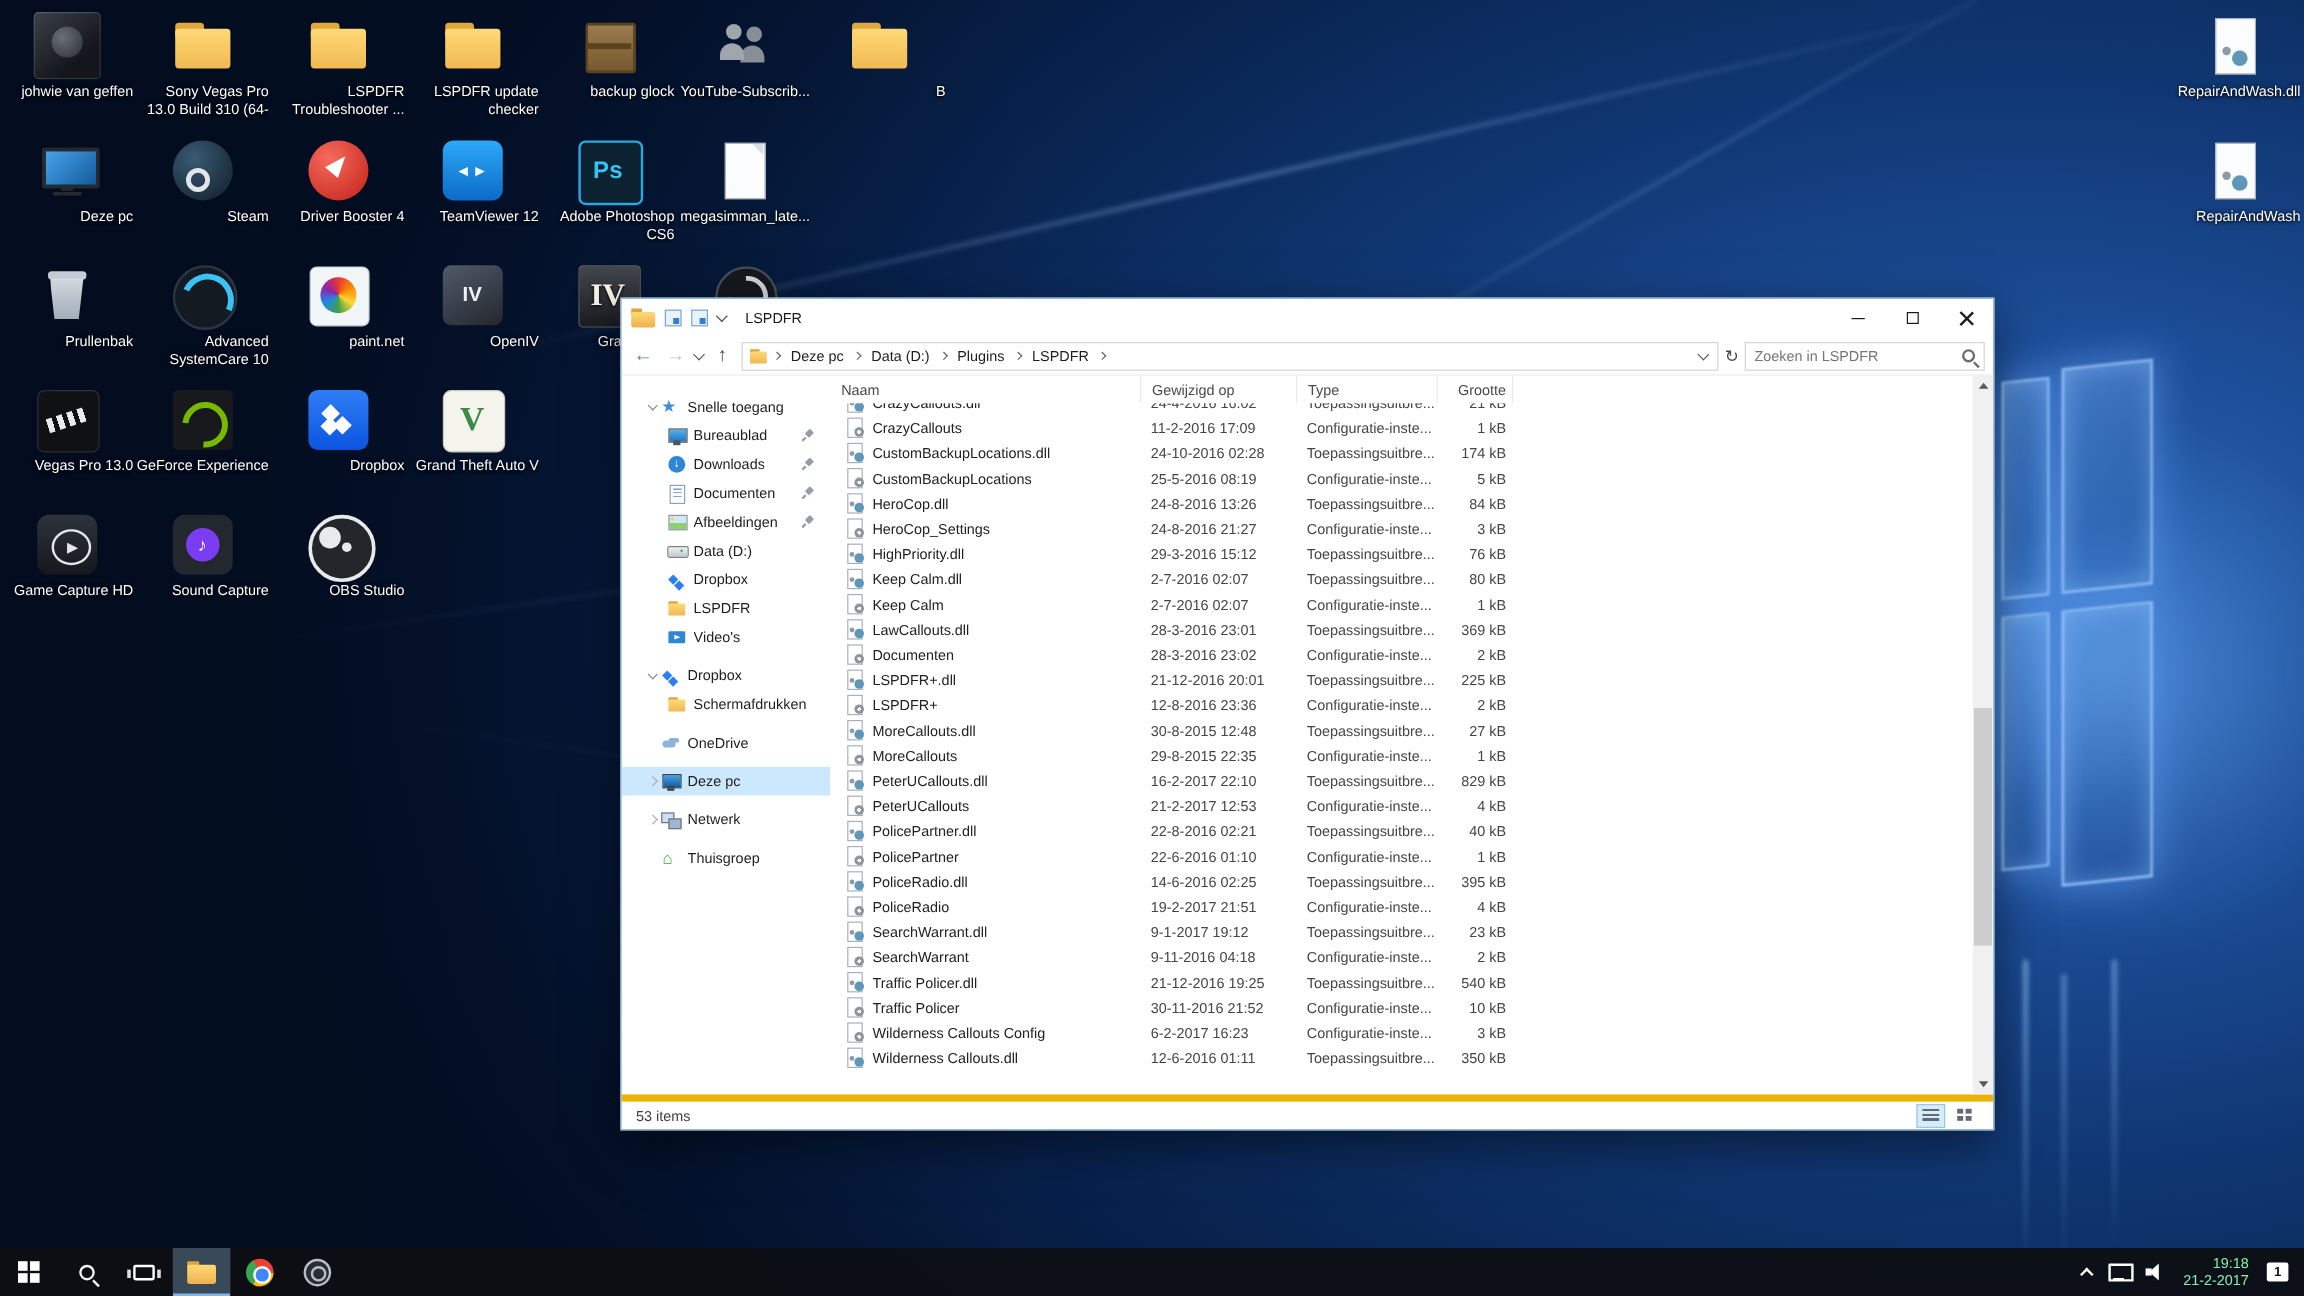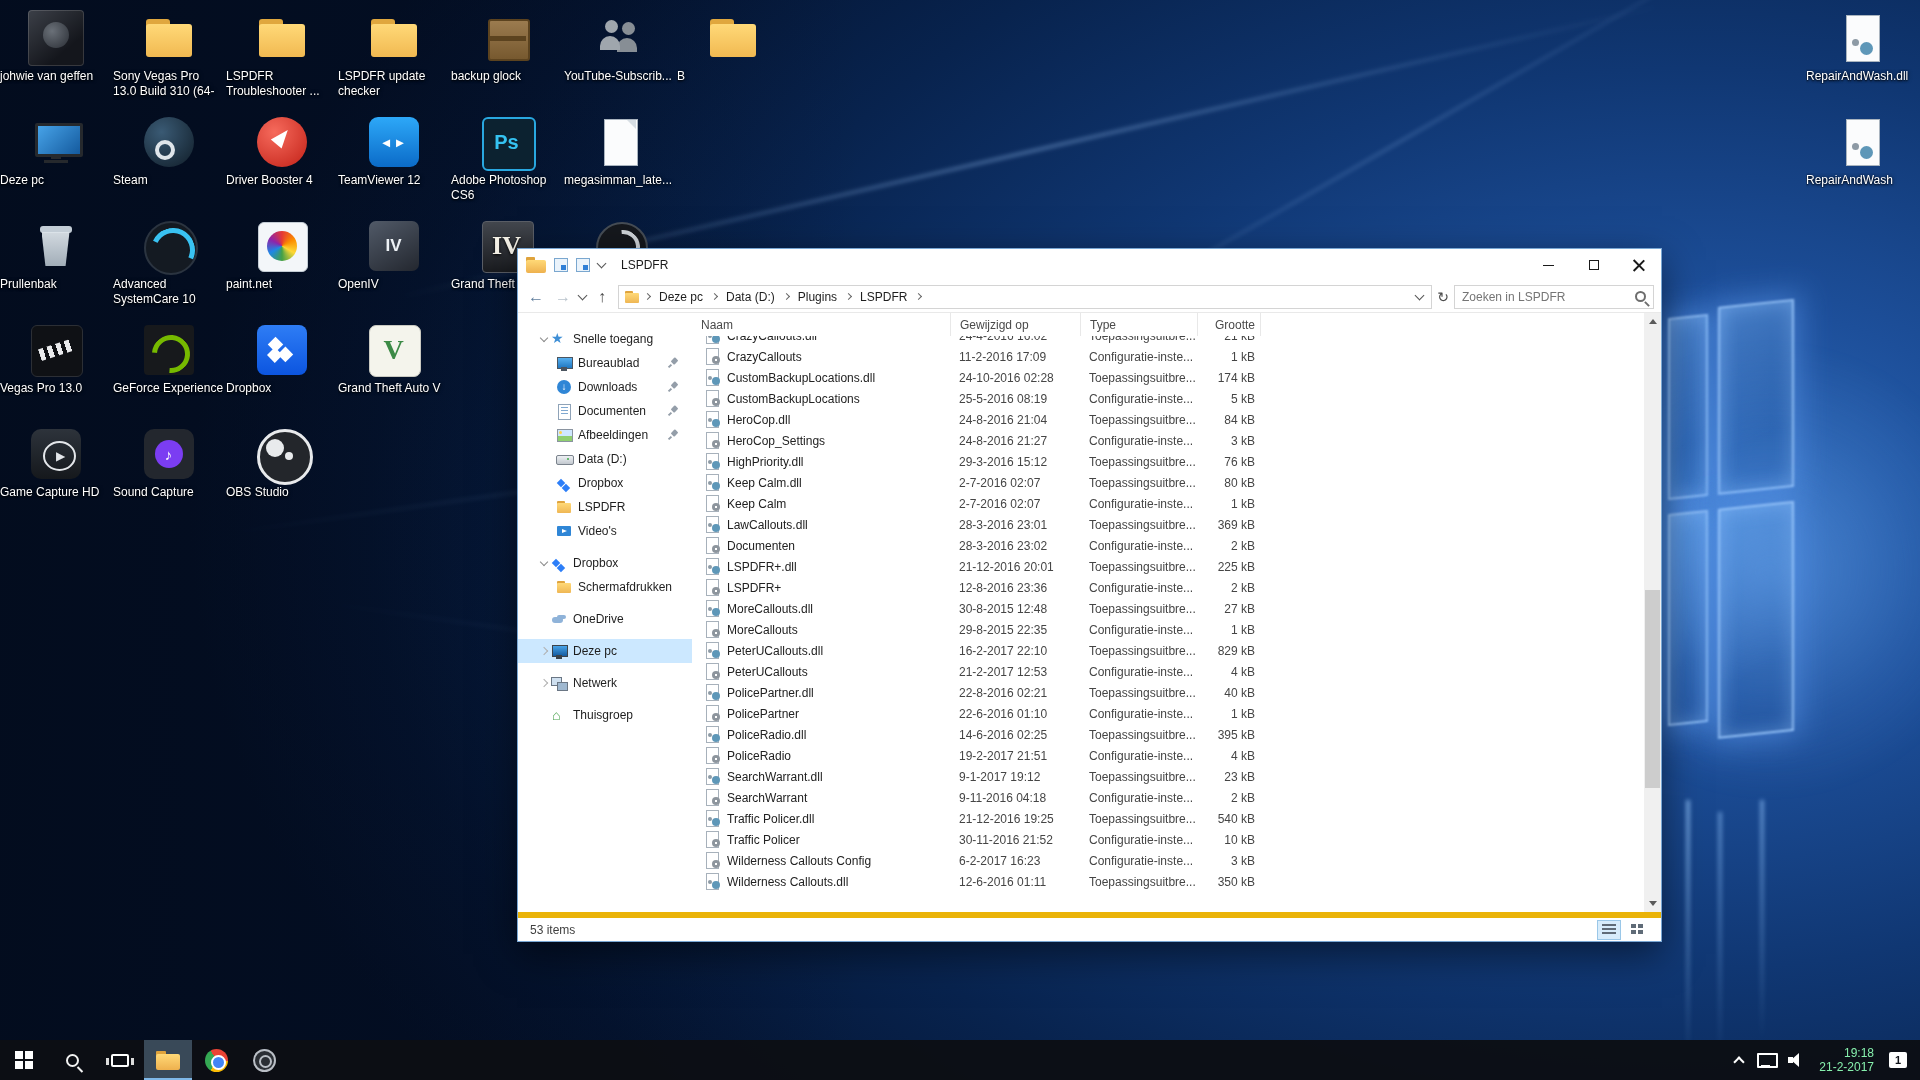--- a/index.html
+++ b/index.html
@@ -21,21 +21,21 @@
 .s2{left:1718px;top:812px;height:250px;opacity:.7}
 .s3{left:1760px;top:800px;height:240px;opacity:.8}
 .ray{position:absolute;height:3px;background:linear-gradient(90deg,rgba(150,200,255,0),rgba(165,205,255,.45),rgba(150,200,255,0));filter:blur(2px)}
 .r1{left:380px;top:150px;width:1300px;transform:rotate(-13deg)}
 .r2{left:200px;top:430px;width:1500px;transform:rotate(-8deg);opacity:.5}
 .r3{left:950px;top:140px;width:900px;transform:rotate(-30deg);opacity:.5}
 .r4{left:300px;top:700px;width:1450px;transform:rotate(8deg);opacity:.4}
 
 
 .icons{position:absolute;inset:0 0 40px 0}
-.dcell{position:absolute;width:111px;text-align:left;cursor:default}
+.dcell{position:absolute;width:111px;text-align:right;cursor:default}
 .dlabel{font-size:12px;color:#fff;line-height:15px;margin-top:3px;max-height:31px;overflow:hidden;text-shadow:0 1px 2px rgba(0,0,0,.95),0 0 4px rgba(0,0,0,.7)}
 .ic{width:56px;height:56px;margin:0 auto;position:relative}
 .ic::before,.ic::after{content:"";position:absolute}
 .ic.i-userpic{background:linear-gradient(140deg,#3c4048,#14161c 70%);border-radius:4px;box-shadow:inset 0 0 0 1px rgba(255,255,255,.15)}
 .ic.i-userpic::after{left:15px;top:12px;width:26px;height:26px;border-radius:50%;background:radial-gradient(circle at 35% 35%,#6a7078,#2a2e35)}
 .ic.i-folder::before{left:5px;top:9px;width:24px;height:12px;border-radius:3px 3px 0 0;background:#e0a73e}
 .ic.i-folder::after{left:5px;top:14px;width:46px;height:33px;border-radius:3px;background:linear-gradient(#ffd978,#f1b951)}
 .ic.i-crate::before{left:9px;top:9px;width:38px;height:38px;background:linear-gradient(#9b7b4f,#77592f);border:2px solid #5c431f;border-radius:3px}
 .ic.i-crate::after{left:9px;top:26px;width:38px;height:5px;background:#5c431f}
 .ic.i-people::before{left:13px;top:10px;width:13px;height:13px;border-radius:50%;background:#9fa6ad;box-shadow:17px 2px 0 #878e95}
@@ -632,21 +632,21 @@
                 <span class="fic i-cfg"></span>
                 <span class="fname">CustomBackupLocations</span>
                 <span class="fdate">25-5-2016 08:19</span>
                 <span class="ftype">Configuratie-inste...</span>
                 <span class="fsize">5 kB</span>
               </div>
 
               <div class="frow">
                 <span class="fic i-dll"></span>
                 <span class="fname">HeroCop.dll</span>
-                <span class="fdate">24-8-2016 21:04</span>
+                <span class="fdate">24-8-2016 13:26</span>
                 <span class="ftype">Toepassingsuitbre...</span>
                 <span class="fsize">84 kB</span>
               </div>
 
               <div class="frow">
                 <span class="fic i-cfg"></span>
                 <span class="fname">HeroCop_Settings</span>
                 <span class="fdate">24-8-2016 21:27</span>
                 <span class="ftype">Configuratie-inste...</span>
                 <span class="fsize">3 kB</span>

